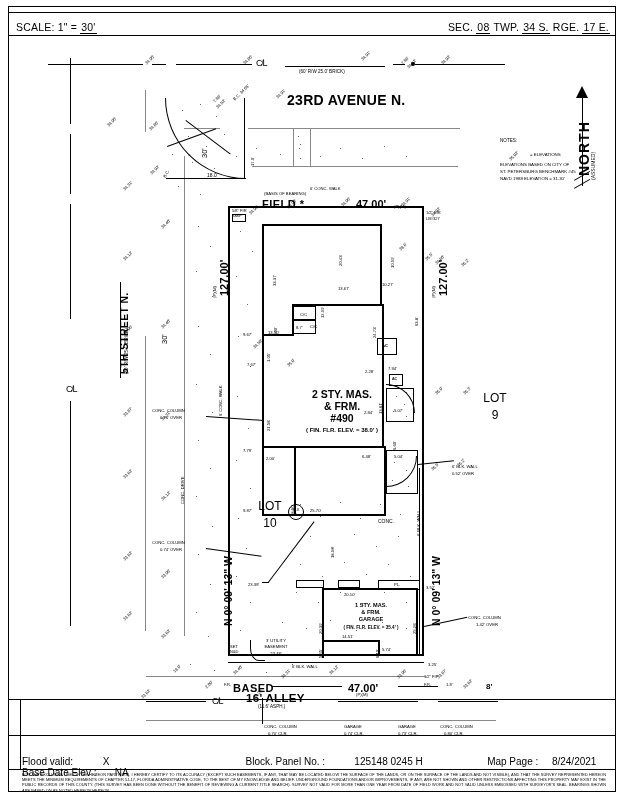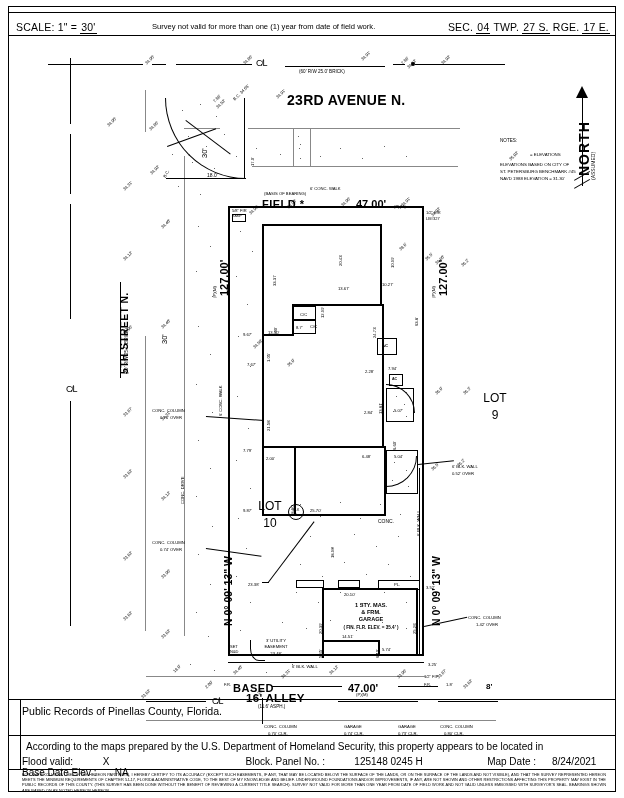--- a/index.html
+++ b/index.html
@@ -54,26 +54,25 @@
   <div class="hrule" style="top:12px;"></div>
   <div class="hrule" style="top:35px;"></div>
   <div class="hrule" style="top:699px;"></div>
   <div class="hrule" style="top:735px;"></div>
   <div class="hrule" style="top:769px;"></div>
   <div class="ln vln" style="left:20px;top:699px;height:70px;"></div>
 
   <div class="hdr-txt scale-lbl">
     <span>SCALE: 1" = </span><span class="scale-val">30'</span>
   </div>
-  <div class="hdr-txt notvalid">Survey not valid for more than one (1) year from date of field work.</div>
   <div class="hdr-txt sec">
     <span>SEC.</span>
-    <u>04</u>
+    <u>08</u>
     <span>TWP.</span>
-    <u>27 S.</u>
+    <u>34 S.</u>
     <span>RGE.</span>
     <u>17 E.</u>
   </div>
 
   <div class="abs" style="left:0;top:36px;width:624px;height:660px;">
 
     <div class="ln hln" style="left:48px;top:28px;width:95px;"></div>
     <div class="ln hln" style="left:152px;top:28px;width:14px;"></div>
     <div class="ln hln" style="left:176px;top:28px;width:76px;"></div>
     <div class="t m" style="left:256px;top:22px;font-size:9px;">C̸L</div>
@@ -268,20 +267,26 @@
     <div class="ln" style="left:292px;top:268px;width:1.8px;height:30px;"></div>
     <div class="ln" style="left:262px;top:298px;width:32px;height:1.8px;"></div>
     <div class="ln" style="left:294px;top:410px;width:1.8px;height:70px;"></div>
     <div class="ln" style="left:262px;top:410px;width:34px;height:1.8px;"></div>
     <div class="ln" style="left:262px;top:478px;width:124px;height:1.8px;"></div>
     <div class="ln" style="left:384px;top:410px;width:1.8px;height:70px;"></div>
     <div class="ln" style="left:262px;top:410px;width:1.8px;height:70px;"></div>
     <div class="ln" style="left:296px;top:410px;width:90px;height:1.8px;"></div>
     <div class="ln" style="left:382px;top:268px;width:1.8px;height:142px;"></div>
 
+    <div class="t b ctr" style="left:282px;top:352px;width:120px;font-size:10.5px;line-height:12px;">
+      <div>2 STY. MAS.</div>
+      <div>&amp; FRM.</div>
+      <div>#490</div>
+      <div style="font-size:6px;font-weight:bold;">( FIN. FLR. ELEV. = 38.0' )</div>
+    </div>
 
     <div class="t tiny rot90" style="left:272px;top:250px;">33.37'</div>
     <div class="t tiny" style="left:243px;top:296px;">9.67'</div>
     <div class="t tiny" style="left:247px;top:326px;">7.67'</div>
     <div class="t tiny rot90" style="left:266px;top:326px;">1.05'</div>
     <div class="t tiny rot90" style="left:266px;top:395px;">21.58'</div>
     <div class="t tiny" style="left:243px;top:412px;">7.79'</div>
     <div class="t tiny" style="left:266px;top:420px;">2.00'</div>
     <div class="t tiny rot90" style="left:290px;top:480px;">18.90'</div>
     <div class="t tiny" style="left:243px;top:472px;">9.87'</div>
@@ -475,30 +480,28 @@
       <div class="t tiny rot90" style="left:38px;top:104px;font-size:5px;">(ASSUMED)</div>
       <div class="ln vln" style="left:30px;top:14px;height:96px;background:#000;width:1.4px;"></div>
       <div class="abs" style="left:24px;top:10px;width:0;height:0;border-left:6px solid transparent;border-right:6px solid transparent;border-bottom:12px solid #000;"></div>
       <div class="ln" style="left:22px;top:104px;width:18px;height:1.2px;transform:rotate(-30deg);transform-origin:0 0;"></div>
       <div class="ln" style="left:22px;top:112px;width:18px;height:1.2px;transform:rotate(-30deg);transform-origin:0 0;"></div>
     </div>
 
   </div>
 
   <div class="legal">
-    <div>Public Records of Pinellas County, Florida.</div>
   </div>
 
-  <div class="flood1">According to the maps prepared by the U.S. Department of Homeland Security, this property appears to be located in</div>
   <div class="flood2">
     <span style="width:78px;">Flood valid:</span>
     <span style="width:140px;">X</span>
     <span style="width:106px;">Block. Panel No. :</span>
     <span style="width:130px;">125148 0245 H</span>
-    <span style="width:62px;">Map Date :</span>
+    <span style="width:62px;">Map Page :</span>
     <span style="width:64px;">8/24/2021</span>
     <span style="width:90px;">Base Date Elev :</span>
     <span>NA</span>
   </div>
 
   <div class="fineprint">FOR THE EXCLUSIVE USE OF THE HEREON PARTY(IES), I HEREBY CERTIFY TO ITS ACCURACY (EXCEPT SUCH EASEMENTS, IF ANY, THAT MAY BE LOCATED BELOW THE SURFACE OF THE LANDS, OR ON THE SURFACE OF THE LANDS AND NOT VISIBLE), AND THAT THE SURVEY REPRESENTED HEREON MEETS THE MINIMUM REQUIREMENTS OF CHAPTER 5J-17, FLORIDA ADMINISTRATIVE CODE, TO THE BEST OF MY KNOWLEDGE AND BELIEF.  UNDERGROUND FOUNDATIONS AND/OR IMPROVEMENTS, IF ANY, ARE NOT SHOWN AND OTHER RESTRICTIONS AFFECTING THIS PROPERTY MAY EXIST IN THE PUBLIC RECORDS OF THIS COUNTY. (THIS SURVEY HAS BEEN DONE WITHOUT THE BENEFIT OF REVIEWING A CURRENT TITLE SEARCH).  SURVEY NOT VALID FOR MORE THAN ONE YEAR FROM DATE OF FIELD WORK AND NOT VALID UNLESS EMBOSSED WITH SURVEYOR'S SEAL. BEARINGS SHOWN ARE BASED ON AS NOTED HEREON HEREON.</div>
 
 </div>
 
 </body></html>

